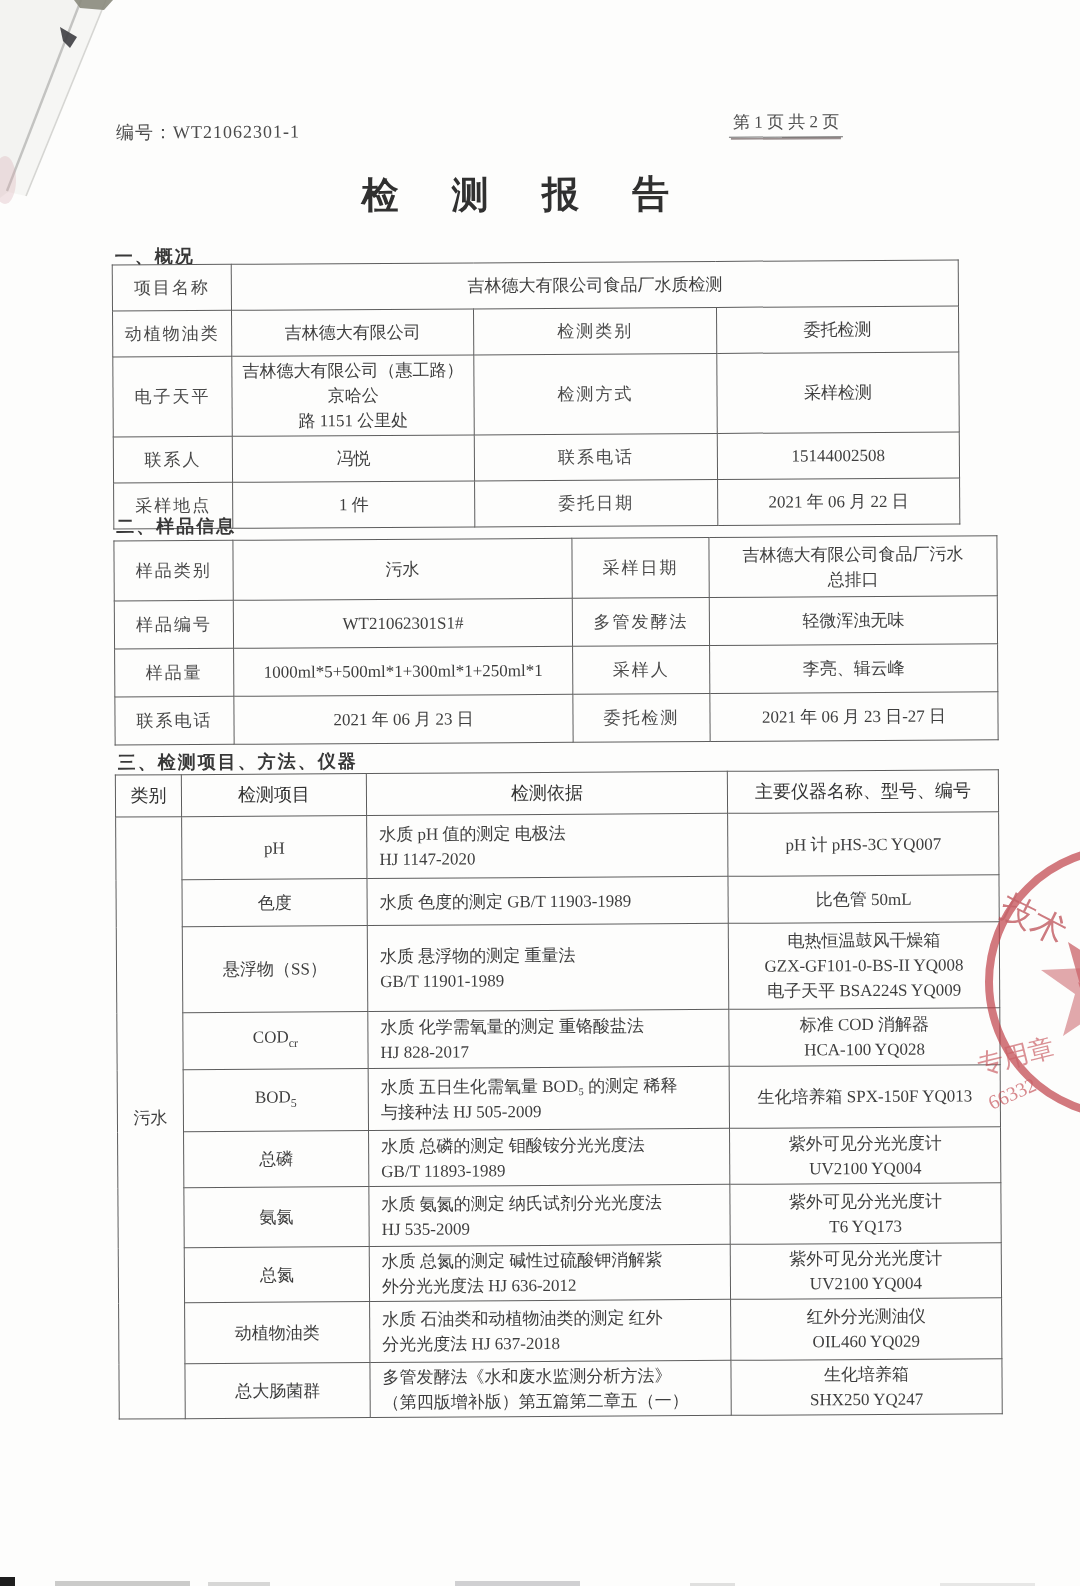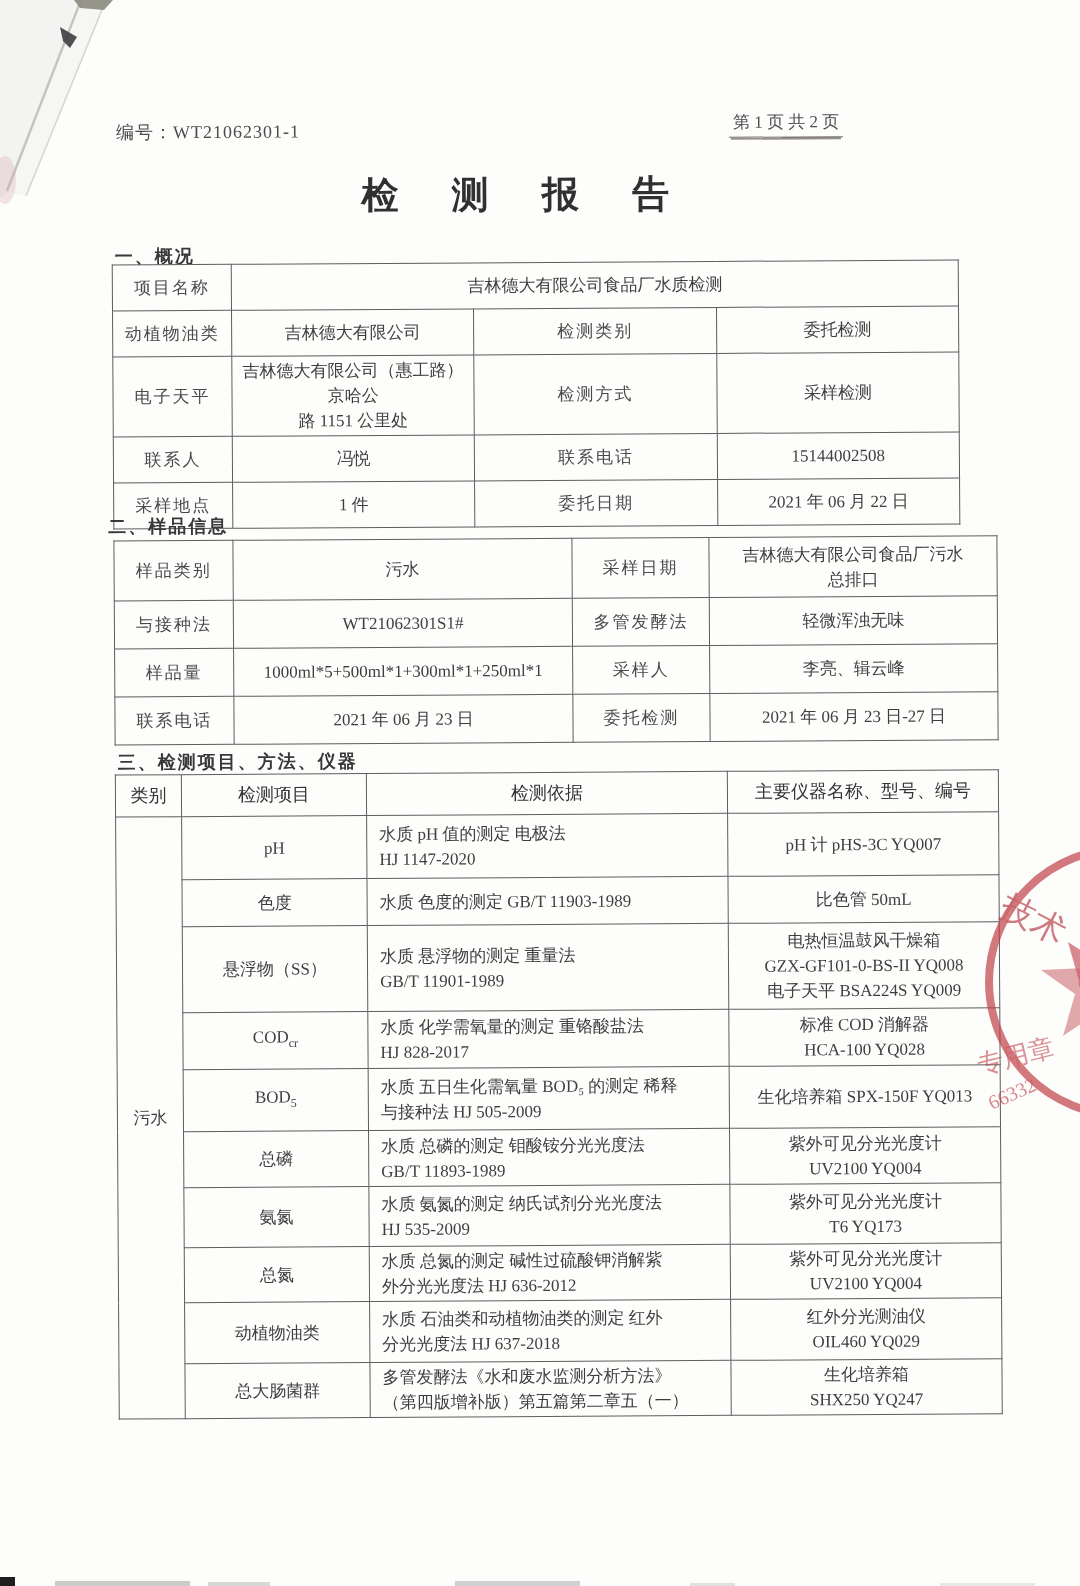--- a/index.html
+++ b/index.html
@@ -10,21 +10,21 @@
     color:#3f3f3f;
   }
   .sheet{position:absolute;inset:0;transform:rotate(-0.35deg);transform-origin:540px 800px;}
   .doc-number{position:absolute;left:120px;top:118px;font-size:18px;letter-spacing:1px;color:#4c4c4c;}
   .page-indicator{position:absolute;left:733px;top:112px;font-size:17px;color:#4c4c4c;
     padding:0 4px 3px 4px;border-bottom:1.5px solid #6d6d6d;box-shadow:0 4px 0 -2px #9a8f8f;}
   .doc-title{position:absolute;left:0;top:170px;width:1060px;text-align:center;
     font-size:37px;font-weight:bold;letter-spacing:22px;color:#303030;}
   .sec-heading{position:absolute;font-size:18px;font-weight:bold;color:#383838;letter-spacing:2px;}
   #h1{left:118px;top:242px;}
-  #h2{left:110px;top:512px;}
+  #h2{left:118px;top:512px;}
   #h3{left:118px;top:748px;}
   table{border-collapse:collapse;table-layout:fixed;position:absolute;left:115px;width:847px;background:transparent;}
   #t1{top:262px;}
   #t2{top:538px;}
   #t3{top:772px;}
   td,th{border:1.6px solid #5d5d5d;font-weight:normal;font-size:17px;
     text-align:center;vertical-align:middle;padding:2px 4px;color:#3e3e3e;
     white-space:pre-line;line-height:25px;overflow:hidden;}
   #t1 td.lab,#t2 td.lab{letter-spacing:2px;color:#4a4a4a;}
   .c1{width:110px;}.c2{width:330px;}.c3{width:128px;}.c4{width:279px;}
@@ -113,21 +113,21 @@
     <table id="t2">
       <tbody>
           <tr style="height:60px">
         <td class="lab c1">样品类别</td>
         <td class="c2">污水</td>
         <td class="lab c3">采样日期</td>
         <td class="c4">吉林德大有限公司食品厂污水
 总排口</td>
       </tr>
       <tr style="height:48px">
-        <td class="lab c1">与接种法</td>
+        <td class="lab c1">样品编号</td>
         <td class="c2">WT21062301S1#</td>
         <td class="lab c3">多管发酵法</td>
         <td class="c4">轻微浑浊无味</td>
       </tr>
       <tr style="height:48px">
         <td class="lab c1">样品量</td>
         <td class="c2">1000ml*5+500ml*1+300ml*1+250ml*1</td>
         <td class="lab c3">采样人</td>
         <td class="c4">李亮、辑云峰</td>
       </tr>

